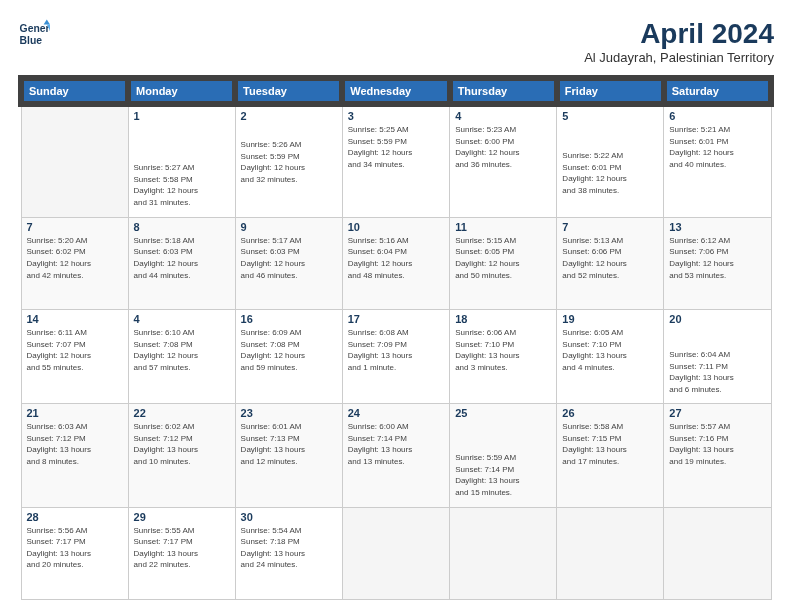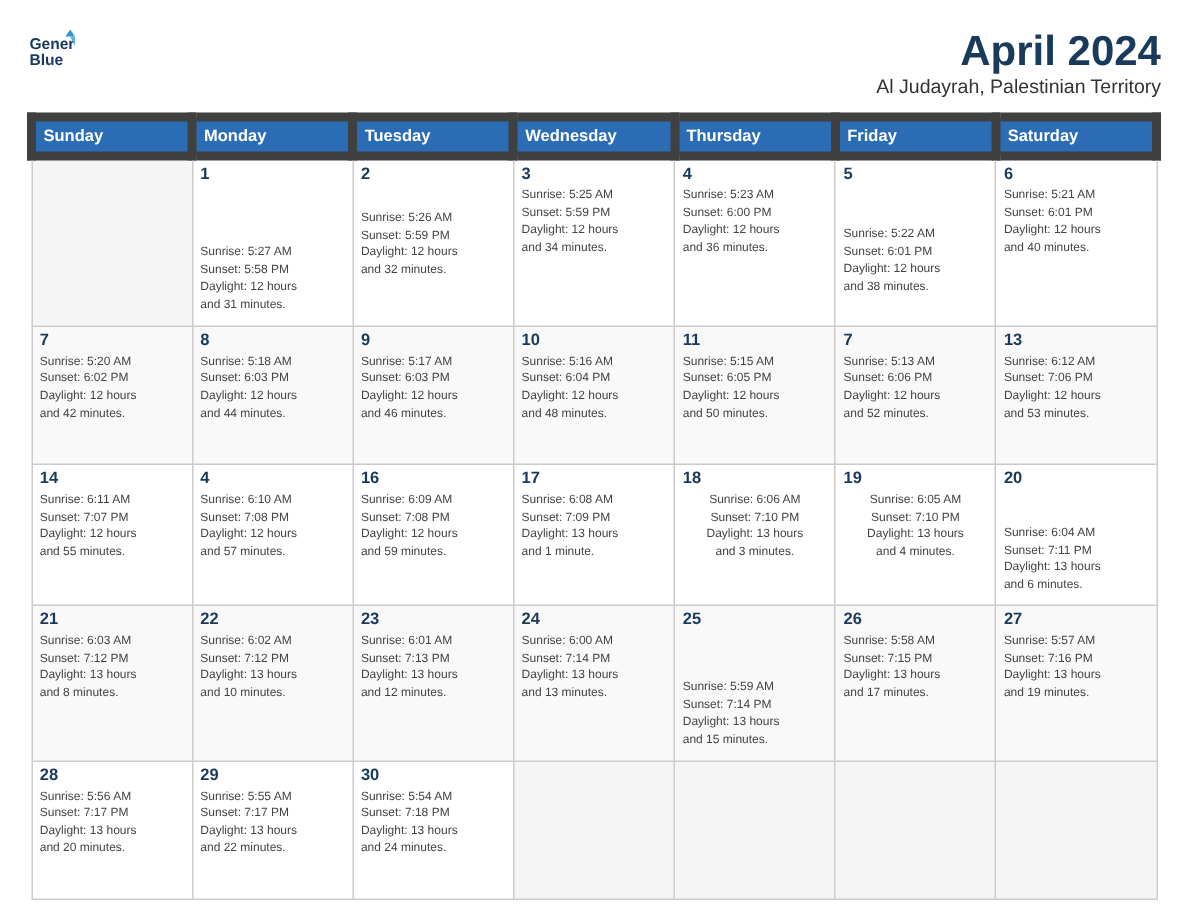--- a/index.html
+++ b/index.html
@@ -241,28 +241,28 @@
           </td>
           <td>
             <div class="day-num">17</div>
             <div class="day-info" style="white-space: pre-line;">Sunrise: 6:08 AM
 Sunset: 7:09 PM
 Daylight: 13 hours
 and 1 minute.</div>
           </td>
           <td>
             <div class="day-num">18</div>
-            <div class="day-info" style="white-space: pre-line; text-align: center;">Sunrise: 6:06 AM
+            <div class="day-info" style="white-space: pre-line;">Sunrise: 6:06 AM
 Sunset: 7:10 PM
 Daylight: 13 hours
 and 3 minutes.</div>
           </td>
           <td>
             <div class="day-num">19</div>
-            <div class="day-info" style="white-space: pre-line; text-align: center;">Sunrise: 6:05 AM
+            <div class="day-info" style="white-space: pre-line;">Sunrise: 6:05 AM
 Sunset: 7:10 PM
 Daylight: 13 hours
 and 4 minutes.</div>
           </td>
           <td>
             <div class="day-num">20</div>
             <div class="day-info" style="white-space: pre-line; margin-top: 24px;">Sunrise: 6:04 AM
 Sunset: 7:11 PM
 Daylight: 13 hours
 and 6 minutes.</div>

